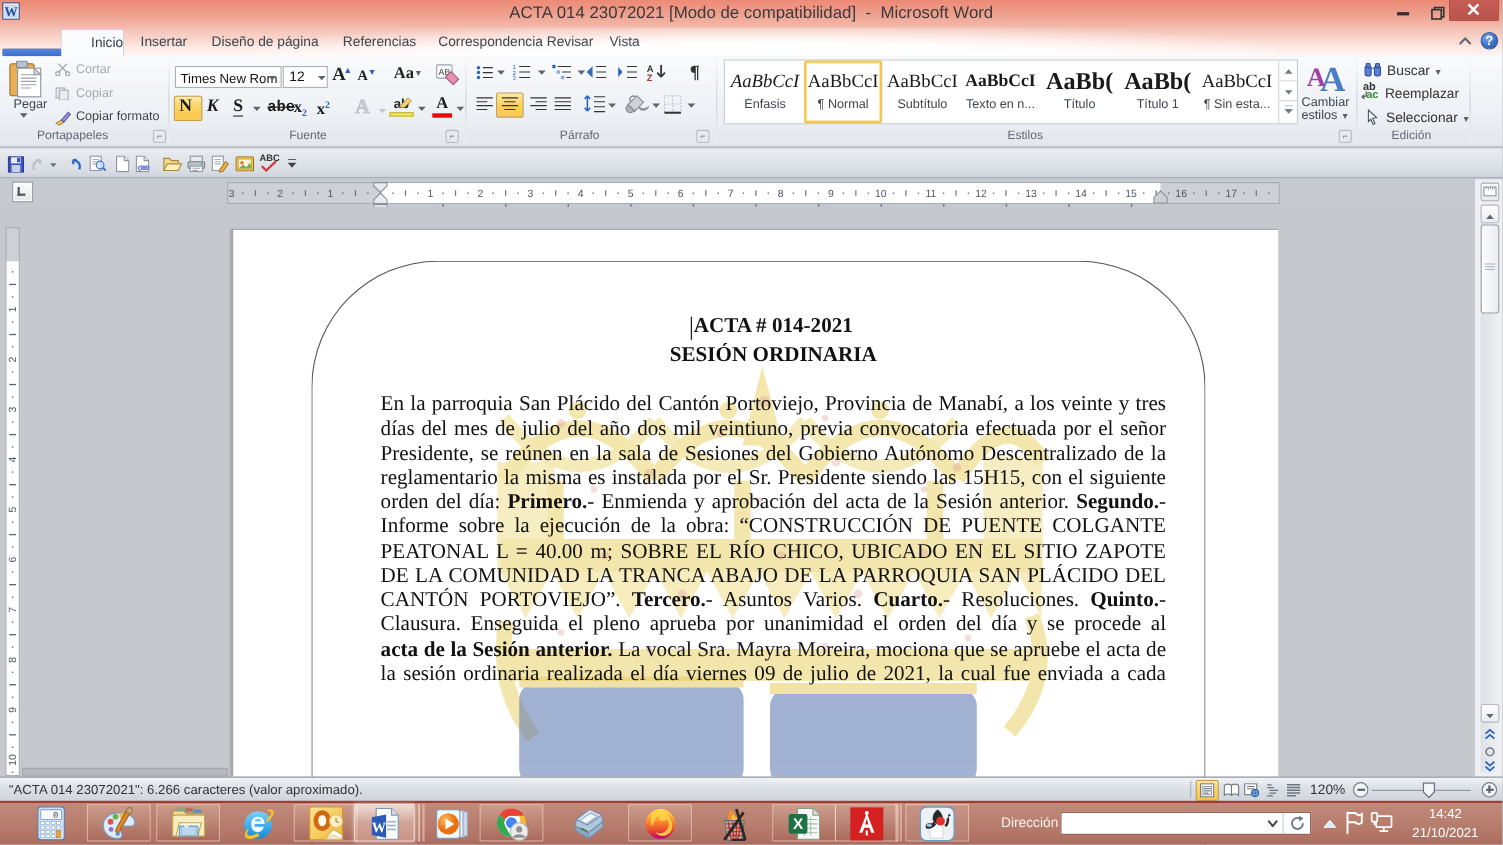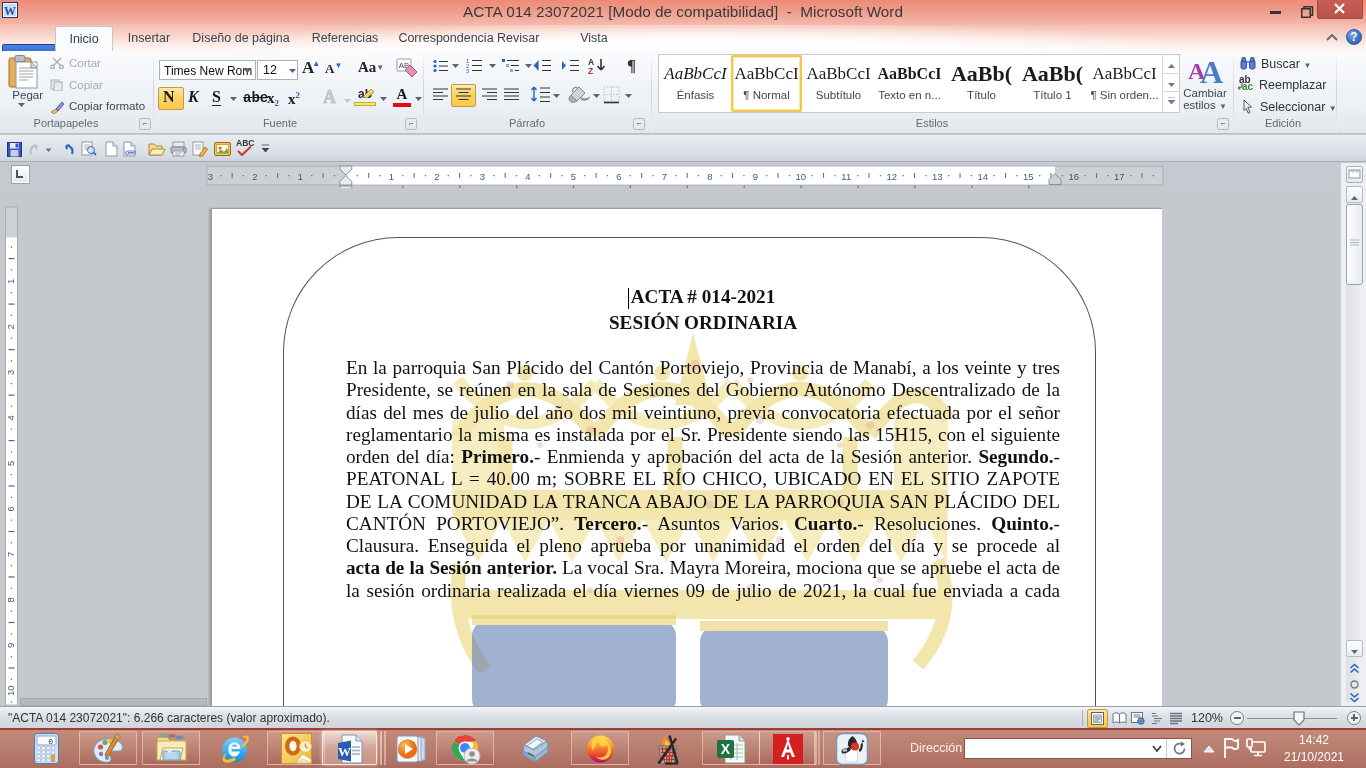--- a/index.html
+++ b/index.html
@@ -56,27 +56,27 @@
   </g>
  </svg>
  <div style="position:absolute;left:1317px;top:0;width:46px;height:19px;background:linear-gradient(#c75e56,#b9534b);border:1px solid #a2463e;border-top:none;border-radius:0 0 2px 2px">
   <svg width="44" height="18" viewBox="0 0 44 18">
         <path d="M17 4 l9 9 M26 4 l-9 9" stroke="#fff" stroke-width="2.2"></path>
       </svg>
  </div>
 </div>
 <div id="tabs" style="position:absolute;top:26px;left:0;width:1366px;height:25px;font-size:12.5px">
  <div style="position:absolute;left:2px;top:18px;width:77px;height:25px;background:linear-gradient(#4f83e0,#2a62c0 45%,#1c4da6);border:1px solid #1a449a;border-bottom:none;border-radius:2px 2px 0 0;color:#fff;text-align:center;line-height:23px">Archivo</div>
- <div id="tab-active" style="position:absolute;left:55px;top:0;width:58px;height:26px;background:#fafbfc;border:1px solid #c3c8cf;border-bottom:none;border-radius:2.5px 2.5px 0 0;color:#33414e;text-align:center;line-height:24px">Inicio</div>
+ <div id="tab-active" style="position:absolute;left:55px;top:0;width:58px;height:26px;background:#fafbfc;border:1px solid #c3c8cf;border-bottom:none;border-radius:2.5px 2.5px 0 0;color:#33414e;text-align:right;line-height:24px">Inicio</div>
  <div class="tabtx" style="position:absolute;left:109px;top:5px;width:80px;text-align:center;color:#3c4650">Insertar</div>
  <div class="tabtx" style="position:absolute;left:191px;top:5px;width:100px;text-align:center;color:#3c4650">Diseño de página</div>
  <div class="tabtx" style="position:absolute;left:305px;top:5px;width:80px;text-align:center;color:#3c4650">Referencias</div>
  <div class="tabtx" style="position:absolute;left:396px;top:5px;width:100px;text-align:center;color:#3c4650">Correspondencia</div>
  <div class="tabtx" style="position:absolute;left:497px;top:5px;width:80px;color:#3c4650">Revisar</div>
- <div class="tabtx" style="position:absolute;left:554px;top:5px;width:80px;text-align:center;color:#3c4650">Vista</div>
+ <div class="tabtx" style="position:absolute;left:554px;top:5px;width:80px;text-align:left;color:#3c4650">Vista</div>
  <svg style="position:absolute;left:1325px;top:6px" width="16" height="12" viewBox="0 0 16 12">
       <path d="M2 8 L7 3 L12 8" fill="none" stroke="#5d6670" stroke-width="1.8"></path>
     </svg>
  <div style="position:absolute;left:1346px;top:3px;width:16px;height:16px;border-radius:50%;background:radial-gradient(circle at 35% 30%,#7ca6e8,#3a6fc4 60%,#2f5ba8);border:1px solid #2d56a0;color:#fff;font-weight:bold;font-size:12px;text-align:center;line-height:15px">?</div>
 </div>
 <div id="ribbon"></div>
 <div id="rc" style="position:absolute;left:0;top:0;width:1366px;height:134px">
  <div class="gsep" style="left:153px"></div>
  <div class="gsep" style="left:423px"></div>
  <div class="gsep" style="left:651px"></div>
@@ -300,21 +300,21 @@
  <div class="sty" style="left:946px">
       <div class="sam" style="font-weight:bold;font-size:22px">AaBb(</div>
       <div class="slb">Título</div>
     </div>
  <div class="sty" style="left:1017px">
       <div class="sam" style="font-weight:bold;font-size:22px">AaBb(</div>
       <div class="slb">Título 1</div>
     </div>
  <div class="sty" style="left:1089px">
       <div class="sam">AaBbCcI</div>
-      <div class="slb">¶ Sin orden...</div>
+      <div class="slb">¶ Sin esta...</div>
     </div>
  <div style="position:absolute;left:731px;top:55px;width:71px;height:57px;border:2px solid #f0c64e;border-radius:2px;box-shadow:inset 0 0 0 1px #fbe8a6"></div>
  <div style="position:absolute;left:1162px;top:55px;width:17px;height:57px;border-left:1px solid #d4d8dd">
   <div style="height:19px;border-bottom:1px solid #d4d8dd;text-align:center"><svg width="9" height="6" style="margin-top:6px">
           <path d="M1 5 L4.5 1 L8 5" fill="#707a85"></path>
         </svg></div>
   <div style="height:18px;border-bottom:1px solid #d4d8dd;text-align:center"><svg width="9" height="6" style="margin-top:6px">
           <path d="M1 1 L4.5 5 L8 1" fill="#707a85"></path>
         </svg></div>
   <div style="height:18px;text-align:center"><svg width="9" height="9" style="margin-top:4px">
@@ -633,24 +633,25 @@
   <rect x="250" y="301" width="188" height="89" rx="16" fill="#5572ad"></rect>
   <path d="M22 295 h204 M250 301 h188" stroke="#e7cd62" stroke-width="10"></path>
  </g>
 </svg>
 <div id="docborder" style="position:absolute;left:283px;top:237px;width:813px;height:600px;border:1px solid #555;border-radius:115px 115px 0 0;border-bottom:none"></div>
 <div id="doctext" style="position:absolute;left:346px;top:0;width:714px;font-family:'Liberation Serif',serif;color:#111">
  <div style="position:absolute;top:283.7px;width:714px;text-align:center;font-size:19.2px;font-weight:bold;line-height:26px">ACTA # 014-2021<br>SESIÓN ORDINARIA</div>
  <div id="cursor" style="position:absolute;left:282px;top:287.6px;width:1.4px;height:21px;background:#000"></div>
  <div id="body-text" style="position:absolute;top:357px;width:714px;font-size:19.2px;line-height:22.27px">
   <div class="ln">En la parroquia San Plácido del Cantón Portoviejo, Provincia de Manabí, a los veinte y tres</div>
+  <div class="ln">días del mes de julio del año dos mil veintiuno, previa convocatoria efectuada por el señor</div>
   <div class="ln">Presidente, se reúnen en la sala de Sesiones del Gobierno Autónomo Descentralizado de la</div>
-  <div class="ln">días del mes de julio del año dos mil veintiuno, previa convocatoria efectuada por el señor</div>
   <div class="ln">reglamentario la misma es instalada por el Sr. Presidente siendo las 15H15, con el siguiente</div>
   <div class="ln">orden del día: <b>Primero.</b>- Enmienda y aprobación del acta de la Sesión anterior. <b>Segundo.</b>-</div>
+  <div class="ln">Informe sobre la ejecución de la obra: “CONSTRUCCIÓN DE PUENTE COLGANTE</div>
   <div class="ln">PEATONAL L = 40.00 m; SOBRE EL RÍO CHICO, UBICADO EN EL SITIO ZAPOTE</div>
   <div class="ln">DE LA COMUNIDAD LA TRANCA ABAJO DE LA PARROQUIA SAN PLÁCIDO DEL</div>
   <div class="ln">CANTÓN PORTOVIEJO”. <b>Tercero.</b>- Asuntos Varios. <b>Cuarto.</b>- Resoluciones. <b>Quinto.</b>-</div>
   <div class="ln">Clausura. Enseguida el pleno aprueba por unanimidad el orden del día y se procede al</div>
   <div class="ln"><b>acta de la Sesión anterior.</b> La vocal Sra. Mayra Moreira, mociona que se apruebe el acta de</div>
   <div class="ln">la sesión ordinaria realizada el día viernes 09 de julio de 2021, la cual fue enviada a cada</div>
  </div>
 </div>
 <div style="position:absolute;left:20px;top:698px;width:187px;height:8px;background:#b6bac0;border:1px solid #a2a7ae"></div>
 <div id="scrollcol">

